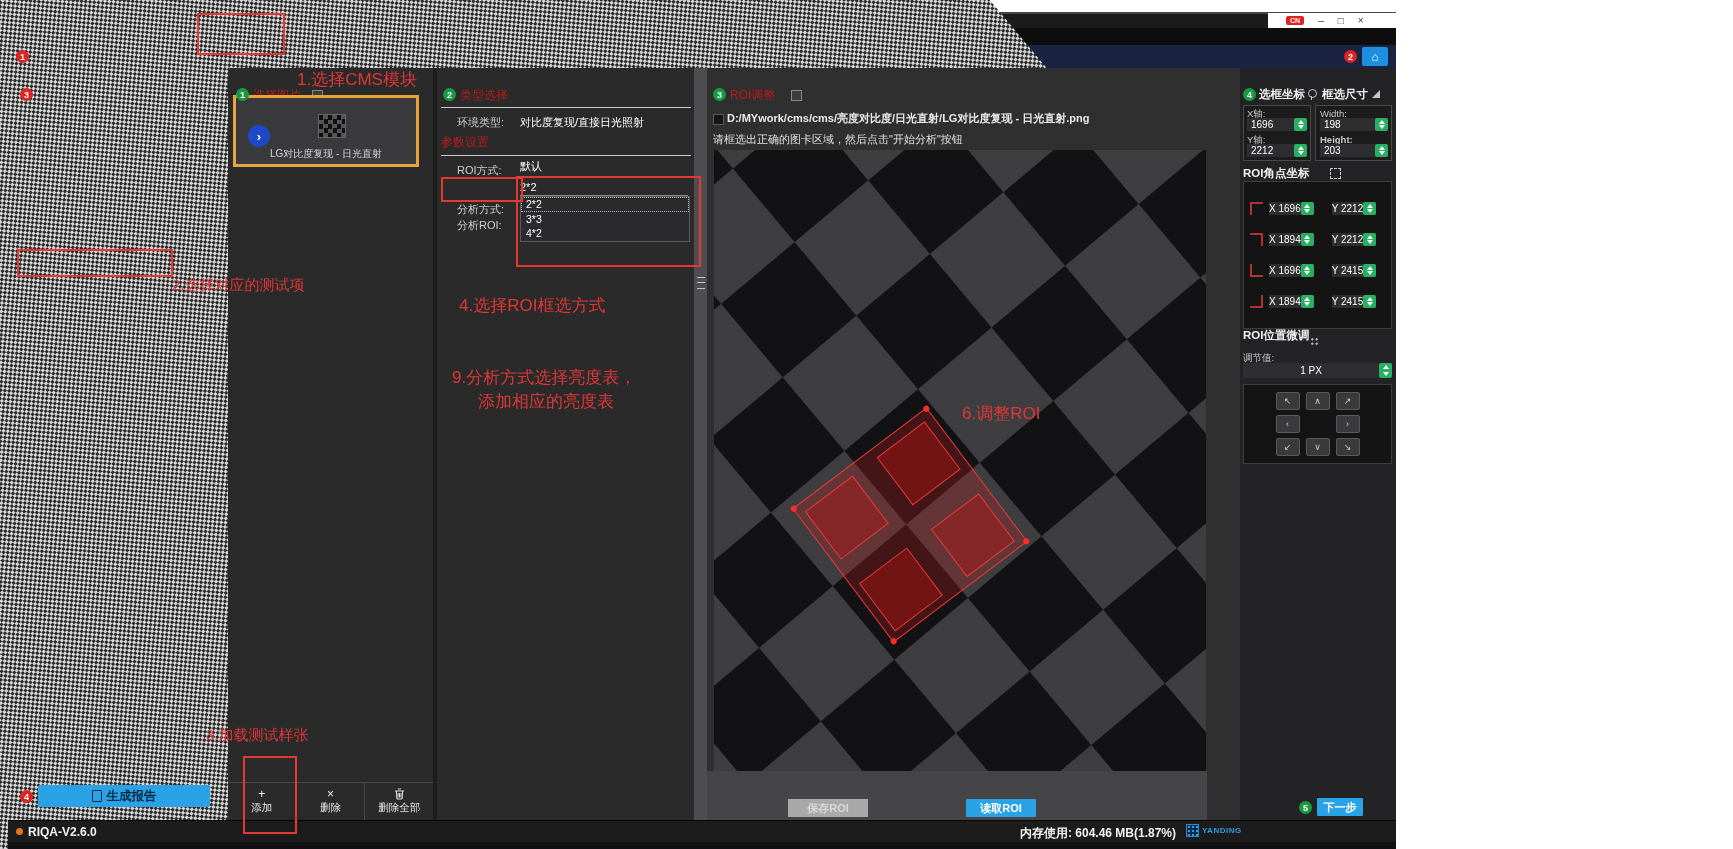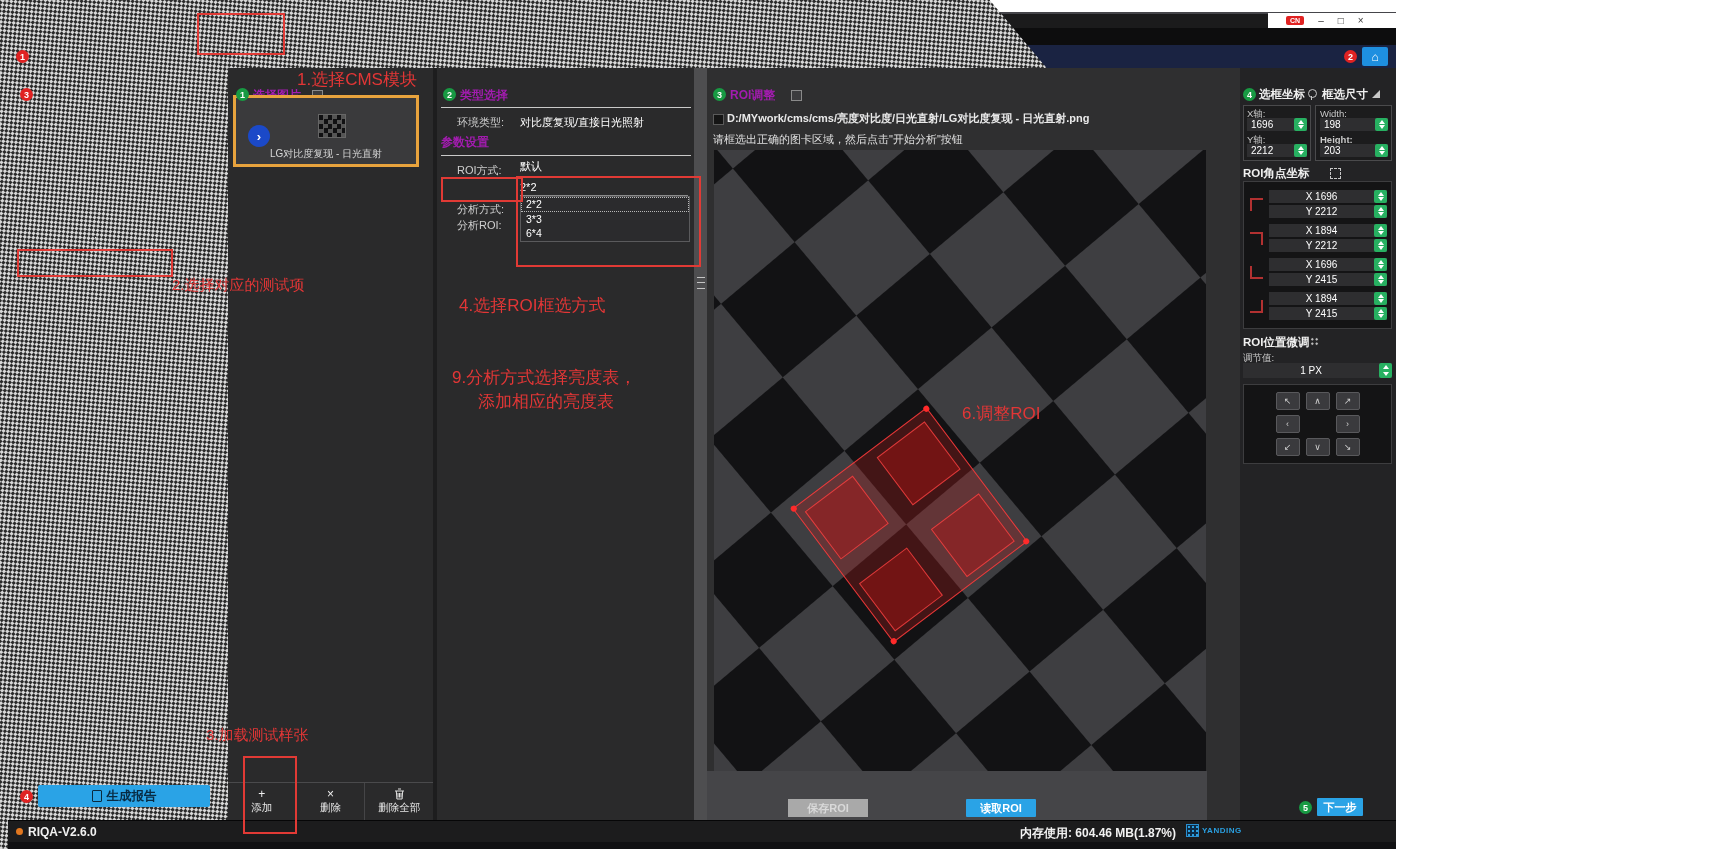--- a/index.html
+++ b/index.html
@@ -66,21 +66,21 @@
   .thumb.colors{background:conic-gradient(#c03030 90deg,#30a040 90deg 180deg,#3040c0 180deg 270deg,#c0c030 270deg);}
   .thumb.dot{background:#111113 radial-gradient(circle at 50% 50%,#e8e8e8 0 1.5px,transparent 2px);}
   .thumb.checker{background:conic-gradient(#d8d8d8 90deg,#2a2a2a 90deg 180deg,#d8d8d8 180deg 270deg,#2a2a2a 270deg);background-size:6px 6px;}
   .thumb.bars{background:repeating-linear-gradient(90deg,#d8d8d8 0 2px,#202022 2px 4px);}
   .thumb.grid{background-color:#d0d0d0;background-image:repeating-linear-gradient(0deg,#777 0 1px,transparent 1px 4px),repeating-linear-gradient(90deg,#777 0 1px,transparent 1px 4px);}
   .reportbtn{left:38px;top:785px;width:172px;height:22px;background:#2aa3e6;border-radius:2px;display:flex;align-items:center;justify-content:center;gap:5px;color:#082a42;font-size:12.5px;font-weight:700;}
   .repic{width:8px;height:10px;border:1px solid #0a2a3e;border-radius:1px;}
   
   .ilpanel{left:228px;top:68px;width:205px;height:752px;background:#2a2a2b;}
   .vdiv1{left:433px;top:68px;width:4px;height:752px;background:#1d1d1e;}
-  .hdr{position:absolute;color:#a21caf;font-size:12px;font-weight:700;}
+  .hdr{position:absolute;color:#b91c1c;font-size:12px;font-weight:400;}
   .hico{position:absolute;width:9px;height:9px;background:#3c3c3e;border:1px solid #8a8a8a;}
   .card{left:233px;top:95px;width:180px;height:66px;background:#3a3a3c;border:3px solid #e8a33d;}
   .circ{position:absolute;left:12px;top:27px;width:22px;height:22px;border-radius:50%;background:#1b49c8;color:#fff;
         font-size:13px;font-weight:700;display:flex;align-items:center;justify-content:center;}
   .cthumb{position:absolute;left:82px;top:16px;width:26px;height:22px;border:1px solid #666;
           background:conic-gradient(#555 90deg,#101012 90deg 180deg,#555 180deg 270deg,#101012 270deg);background-size:9px 9px;}
   .clabel{position:absolute;left:0;bottom:3px;width:100%;text-align:center;color:#d8d8d8;font-size:10px;}
   .imgtoolbar{left:228px;top:782px;width:205px;height:38px;border-top:1px solid #4a4a4c;display:flex;box-sizing:border-box;}
   .tbtn{flex:1;display:flex;flex-direction:column;align-items:center;justify-content:center;gap:1px;border-right:1px solid #454547;color:#e5e5e5;}
   .tbtn:last-child{border-right:none;}
@@ -134,21 +134,21 @@
   .cicon{position:absolute;width:9px;height:9px;border:1px dashed #c8c8c8;}
   .dots4{position:absolute;width:9px;height:9px;background:radial-gradient(#c8c8c8 1px,transparent 1.3px);background-size:4.5px 4.5px;}
   .cornersbox{left:1243px;top:181px;width:149px;height:148px;background:#141415;border:1px solid #3d3d3f;box-sizing:border-box;
               position:absolute;display:flex;flex-direction:column;justify-content:space-evenly;padding:2px 4px;}
   .cluster{display:flex;align-items:center;gap:6px;padding-left:2px;}
   .cbr{width:13px;height:13px;flex:0 0 13px;box-sizing:border-box;}
   .cbr.tl{border-left:2px solid #b23131;border-top:2px solid #b23131;}
   .cbr.tr{border-right:2px solid #b23131;border-top:2px solid #b23131;}
   .cbr.bl{border-left:2px solid #b23131;border-bottom:2px solid #b23131;}
   .cbr.br{border-right:2px solid #b23131;border-bottom:2px solid #b23131;}
-  .ccol{flex:1;display:flex;flex-direction:column;gap:2px;}
+  .ccol{flex:1;display:flex;gap:18px;}
   .ccol .crow{display:flex;height:13px;background:#2e2e30;}
   .padbox{left:1243px;top:384px;width:149px;height:80px;background:#141415;border:1px solid #3d3d3f;box-sizing:border-box;position:absolute;
           display:grid;grid-template-columns:repeat(3,24px);grid-auto-rows:18px;gap:5px 6px;justify-content:center;align-content:center;}
   .acell.btn{background:#3a3a3d;border:1px solid #59595c;border-radius:2px;color:#cfcfcf;font-size:9px;
              display:flex;align-items:center;justify-content:center;}
   
   .statusbar{left:8px;top:820px;width:1388px;height:22px;background:#1c1c1d;border-top:1px solid #060607;box-sizing:border-box;}
   .odot{left:16px;top:828px;width:7px;height:7px;border-radius:50%;background:#e2771f;}
   .ver{left:28px;top:825px;color:#f2f2f2;font-size:12px;font-weight:700;}
   .mem{left:950px;top:825px;width:226px;text-align:right;color:#f2f2f2;font-size:12px;font-weight:700;}
@@ -389,21 +389,21 @@
   <div class="hdr" style="left:441px;top:134px;">参数设置</div>
   <div class="hline" style="left:441px;top:155px;width:250px;"></div>
   <div class="plab" style="left:457px;top:163px;">ROI方式:</div>
   <div class="field" style="left:520px;top:159px;width:168px;height:18px;">默认</div>
   <div class="plab" style="left:457px;top:182px;margin-top:36px;">分析ROI:</div>
   <div class="field" style="left:520px;top:178px;width:168px;height:18px;">2*2</div>
   <div class="plab" style="left:457px;top:202px;">分析方式:</div>
   <div class="abs optlist" id="optlist">
       <div class="opt focus">2*2</div>
       <div class="opt">3*3</div>
-      <div class="opt">6*4</div>
+      <div class="opt">4*2</div>
     </div>
 
   <div class="abs splitter"></div>
   <div class="abs grip"></div>
 
   <div class="abs imgpanel"></div>
   <div class="badge green" style="left:713px;top:88px;">3</div>
   <div class="hdr" style="left:730px;top:87px;">ROI调整</div>
   <div class="hico" style="left:791px;top:90px;"></div>
   <div class="abs pathchip"></div>
@@ -539,21 +539,21 @@
           <div class="crow">
             <div class="ival c">Y 2415</div>
             <div class="spin">
               <i class="up"></i>
               <i class="dn"></i>
             </div>
           </div>
         </div>
       </div>
     </div>
-  <div class="shdr" style="left:1243px;top:335px;">ROI位置微调</div>
+  <div class="shdr" style="left:1243px;top:328px;">ROI位置微调</div>
   <div class="dots4" style="left:1310px;top:337px;"></div>
   <div class="slab" style="left:1243px;top:352px;">调节值:</div>
   <div class="irow" style="left:1243px;top:363px;width:149px;height:15px;">
     <div class="ival c">1 PX</div>
     <div class="spin">
         <i class="up"></i>
         <i class="dn"></i>
       </div>
   </div>
   <div class="padbox" id="arrowpad">

